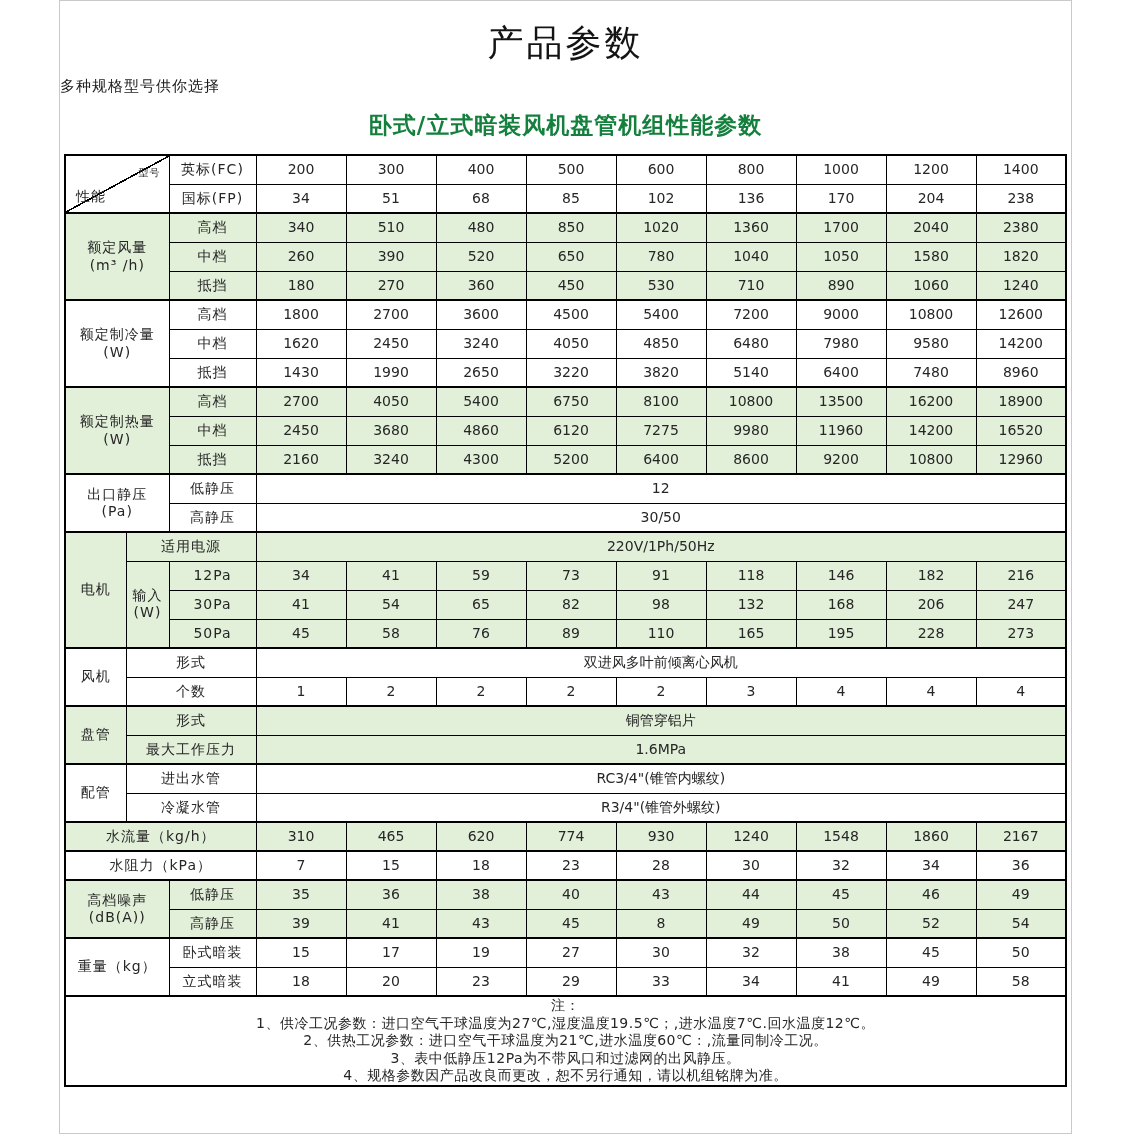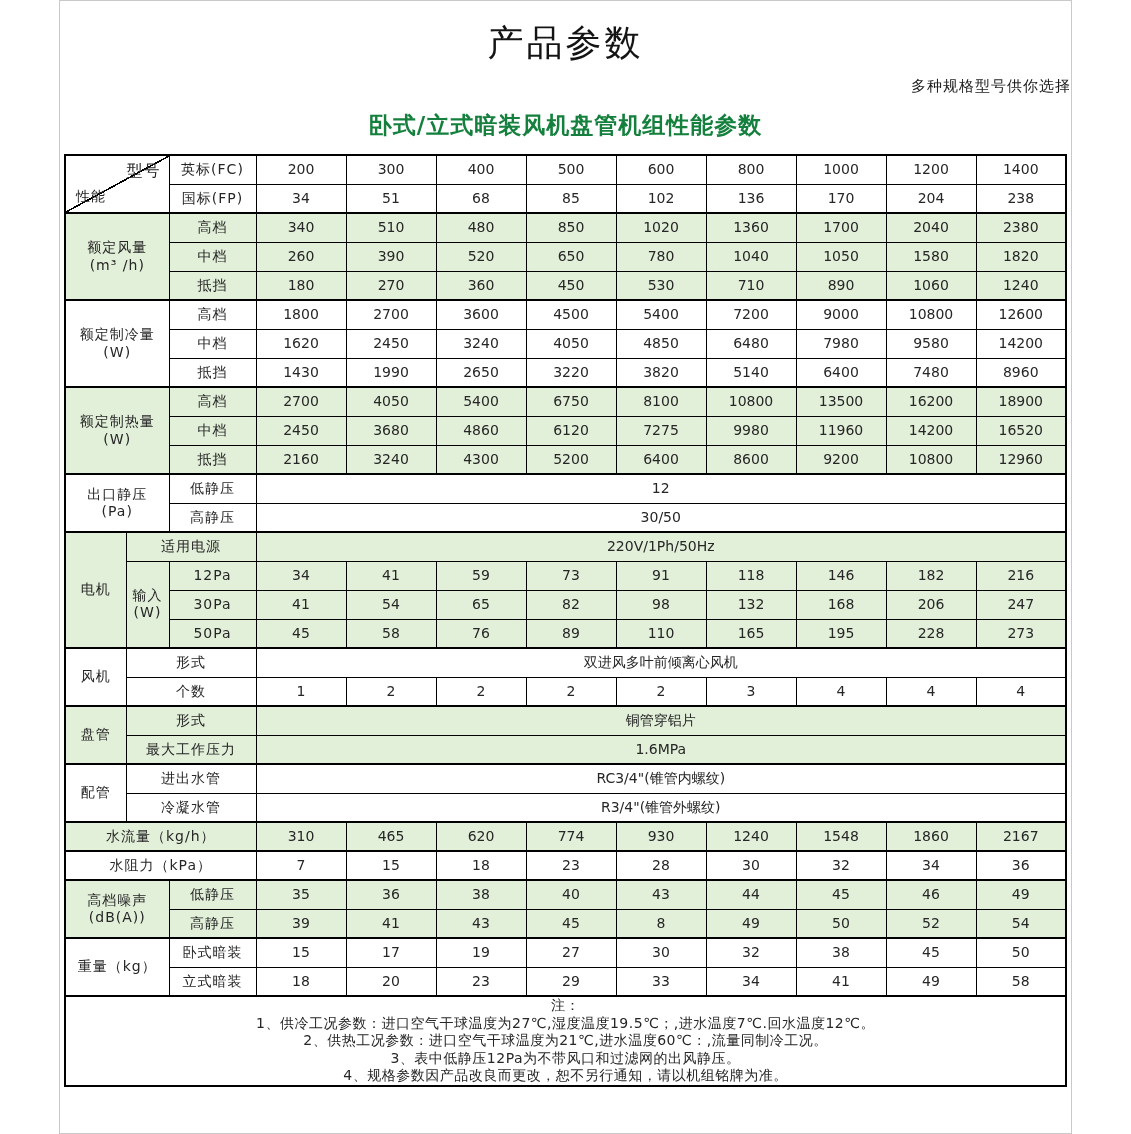--- a/index.html
+++ b/index.html
@@ -1,30 +1,30 @@
 <!DOCTYPE html>
 <html><head>
 <meta charset="utf-8">
 <style>
   *{box-sizing:border-box;margin:0;padding:0}
   html,body{background:#ffffff}
   body{font-family:"DejaVu Sans",sans-serif;color:#222}
   .page{width:1013px;height:1134px;margin:0 auto;background:#fff;border:1px solid #c9c9c9;position:relative;overflow:hidden}
   .title{text-align:center;font-size:36px;font-weight:500;letter-spacing:3px;padding-top:18px;color:#141414}
-  .subtitle{text-align:right;font-size:15px;margin-top:9px;color:#1c1c1c;letter-spacing:1px}
+  .subtitle{text-align:left;font-size:15px;margin-top:9px;color:#1c1c1c;letter-spacing:1px}
   .table-title{text-align:center;font-size:23px;font-weight:bold;margin-top:14px;color:#15803d;letter-spacing:1px}
   table.spec{border-collapse:collapse;table-layout:fixed;width:1001px;margin:13px auto 0;border:2px solid #000}
   table.spec td{border:1px solid #000;height:29px;text-align:center;vertical-align:middle;
     font-size:14px;color:#262626;padding:0 2px;white-space:pre-line;line-height:1.25}
   table.spec td.g{background:#e2efd9}
   table.spec tr.sep td{border-top:2px solid #000}
   table.spec td.lbl{letter-spacing:1px}
   td.diag{position:relative;
     background:linear-gradient(to bottom right,transparent calc(50% - 0.8px),#000 calc(50% - 0.8px),#000 calc(50% + 0.8px),transparent calc(50% + 0.8px))}
-  td.diag .corner-tr{position:absolute;top:5px;right:8px;font-size:16px;letter-spacing:1px}
+  td.diag .corner-tr{position:absolute;top:11px;right:8px;font-size:10px;letter-spacing:1px}
   td.diag .corner-bl{position:absolute;bottom:7px;left:10px;font-size:14px;letter-spacing:1px}
   td.notes{height:102px;text-align:left;vertical-align:top;padding:5px 12px;font-size:13.5px;
     line-height:1.5;white-space:normal;letter-spacing:0.5px}
 </style>
 </head>
 <body>
 
 <div class="page">
   <div class="title">产品参数</div>
   <div class="subtitle">多种规格型号供你选择</div>

